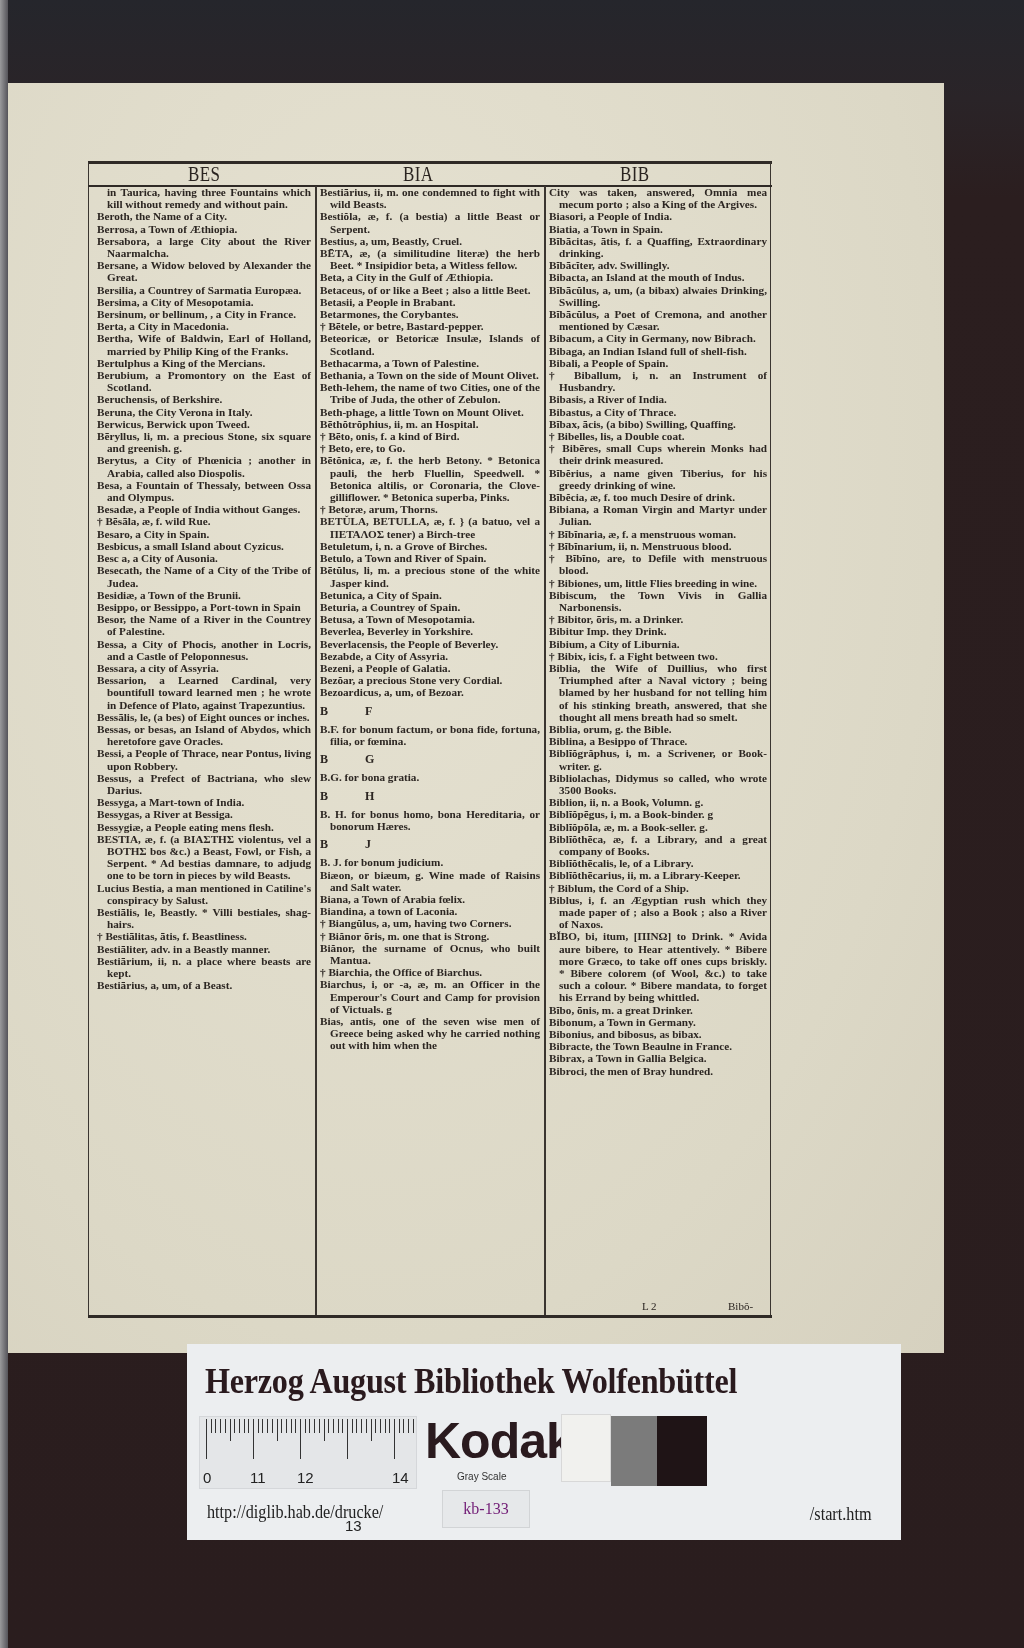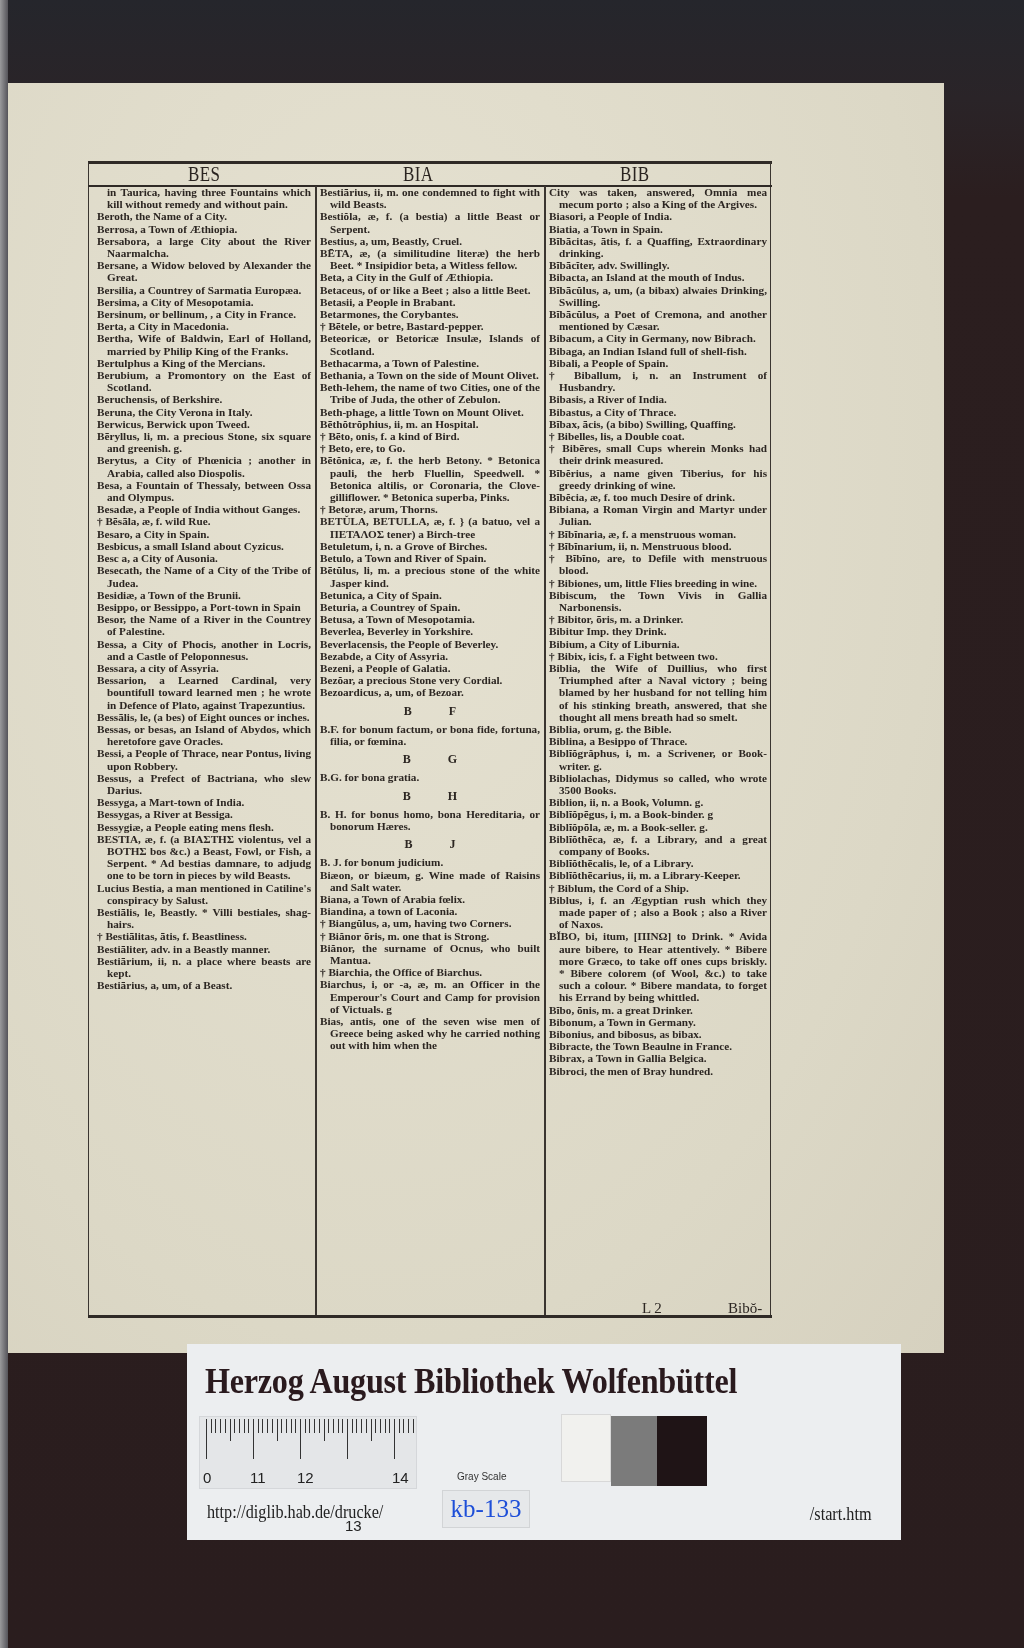--- a/index.html
+++ b/index.html
@@ -41,25 +41,25 @@
   }
   .col {
     position: absolute; top: 186px;
     font-size: 11.2px; line-height: 12.2px; color: #2c2622; font-weight: bold;
   }
   .col-divider {
     position: absolute; top: 186px; width: 1.5px; background: #3a3530;
   }
   .entry { padding-left: 10px; text-indent: -10px; text-align: justify; }
   .sec-head {
-    text-align: center; word-spacing: 34px; padding: 6px 0 6px; font-size: 12px;
+    text-align: left; word-spacing: 34px; padding: 6px 0 6px; font-size: 12px;
   }
   .col-first .entry:first-child { padding-left: 10px; text-indent: 0; }
   .footer {
-    position: absolute; top: 1300px; font-size: 15px; color: #2c2622;
+    position: absolute; top: 1300px; font-size: 11px; color: #2c2622;
   }
   .target-card {
     position: absolute; left: 187px; top: 1344px; width: 714px; height: 196px;
     background: #eceef0;
     text-decoration: underline;
   }
   .card-title {
     position: absolute; left: 18px; top: 18px; font-size: 35px; font-weight: bold;
     color: #2a1a1e; letter-spacing: -0.3px; white-space: nowrap;
     transform: scaleX(0.92); transform-origin: left;
@@ -85,21 +85,21 @@
   .patch.white { left: 374px; width: 50px; background: #f1f1ee; border: 1px solid #d8d8d8; top: 70px; height: 68px; }
   .patch.gray { left: 424px; width: 46px; background: #7b7b7b; }
   .patch.black { left: 470px; width: 50px; background: #1f1416; }
   .url-left {
     position: absolute; left: 20px; top: 158px; font-size: 18px; color: #222;
     transform: scaleX(0.9); transform-origin: left;
   }
   .id-box {
     position: absolute; left: 255px; top: 146px; width: 88px; height: 38px;
     background: #e6e8ea; border: 1px solid #d2d4d6;
-    text-align: center; line-height: 36px; font-size: 25px; color: #1d4ed8;
+    text-align: center; line-height: 36px; font-size: 16px; color: #701a75;
   }
   .url-right {
     position: absolute; right: 30px; top: 160px; font-size: 18px; color: #222;
     transform: scaleX(0.9); transform-origin: right;
   }
 </style>
 </head>
 <body>
 
 <div class="left-edge"></div>
@@ -323,20 +323,21 @@
       <div class="tick" style="left: 175.2px; height: 14px;"></div>
       <div class="tick" style="left: 179.9px; height: 14px;"></div>
       <div class="tick" style="left: 184.6px; height: 14px;"></div>
       <div class="tick" style="left: 189.3px; height: 14px;"></div>
       <div class="tick" style="left: 194px; height: 40px;"></div>
       <div class="tick" style="left: 198.7px; height: 14px;"></div>
       <div class="tick" style="left: 203.4px; height: 14px;"></div>
       <div class="tick" style="left: 208.1px; height: 14px;"></div>
       <div class="tick" style="left: 212.8px; height: 14px;"></div>
     </div>
+  <div class="kodak">Kodak</div>
   <div class="grayscale-label">Gray Scale</div>
   <div class="patch white"></div>
   <div class="patch gray"></div>
   <div class="patch black"></div>
   <div class="url-left">http://diglib.hab.de/drucke/</div>
   <div class="id-box">kb-133</div>
   <div class="url-right">/start.htm</div>
 </div>
 
 </body></html>

